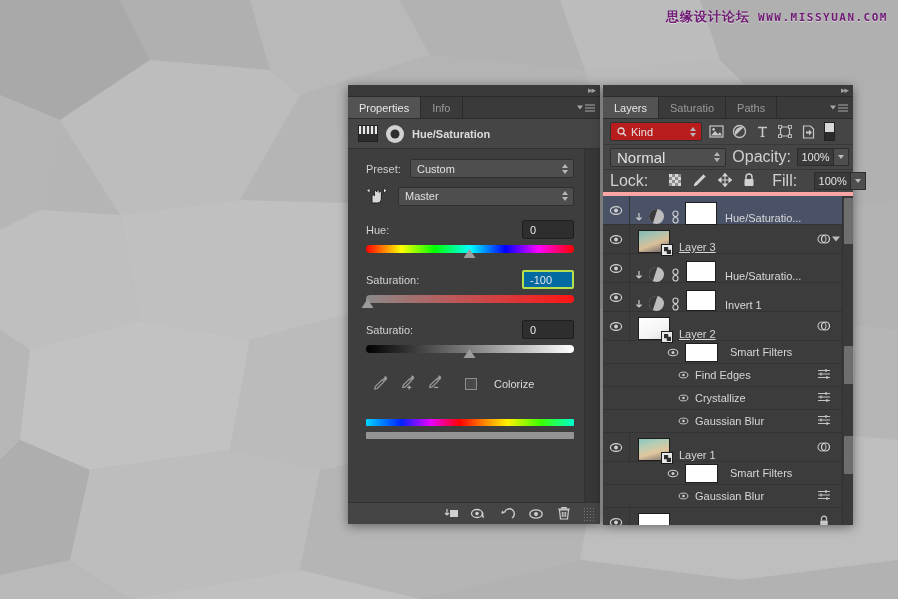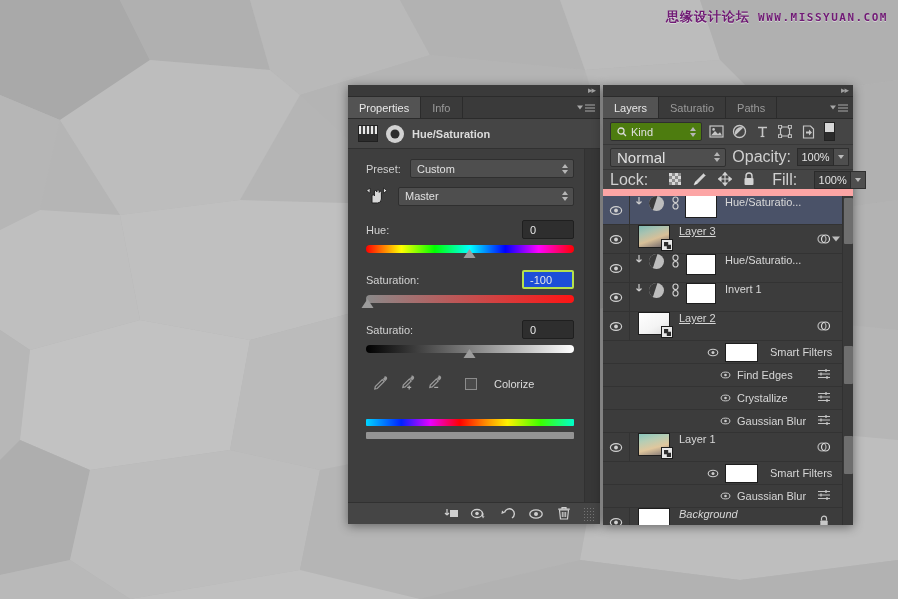--- a/index.html
+++ b/index.html
@@ -142,21 +142,21 @@
   .slider-block { margin-bottom: 4px; }
   .slider-head { display: flex; align-items: center; justify-content: space-between; margin-bottom: 5px; }
   .slider-head .lbl { font-size: 11px; color: #d2d2d2; }
   .numfield {
     width: 52px; height: 19px; background: #2e2e2e;
     border: 1px solid #1f1f1f; border-radius: 2px;
     display: flex; align-items: center; padding-left: 7px;
     font-size: 11px; color: #e6e6e6;
   }
   .numfield.focused {
-    border: 2px solid #b5e14c; background: #1d4ed8; padding-left: 6px;
+    border: 2px solid #b5e14c; background: #0369a1; padding-left: 6px;
   }
   .track-wrap { position: relative; height: 14px; margin-bottom: 12px; }
   .track {
     position: absolute; left: 0; right: 0; top: 1px; height: 8px;
     border-radius: 4px;
   }
   .track.hue {
     background: linear-gradient(90deg,#ff0000,#ffff00 17%,#00ff00 33%,#00ffff 50%,#0000ff 67%,#ff00ff 83%,#ff0000);
   }
   .track.sat {
@@ -217,21 +217,21 @@
     left: 603px; top: 85px; width: 250px; height: 440px;
     display: flex; flex-direction: column;
     background: #454545;
   }
   .lay-filter {
     height: 26px; background: #454545;
     display: flex; align-items: center; padding: 0 4px 0 7px; gap: 5px;
     border-bottom: 1px solid #383838;
   }
   .kind-select {
-    width: 92px; height: 19px; background: #4d7c0f;
+    width: 92px; height: 19px; background: #b91c1c;
     border: 1px solid #2f2f2f; border-radius: 2px;
     display: flex; align-items: center; gap: 4px; padding-left: 6px;
     font-size: 11px; color: #e0e0e0; position: relative;
   }
   .ficon { width: 18px; height: 18px; display: flex; align-items: center; justify-content: center; }
   .toggle-sw {
     width: 11px; height: 19px; margin-left: 2px;
     background: linear-gradient(180deg,#d8d8d8 0 50%,#2b2b2b 50% 100%);
     border: 1px solid #222;
   }
@@ -259,29 +259,29 @@
     border: 1px solid #2f2f2f; border-left: none;
     display: flex; align-items: center; justify-content: center;
   }
   .pct-drop i {
     width: 0; height: 0; border-left: 3.5px solid transparent;
     border-right: 3.5px solid transparent; border-top: 4px solid #bbb;
   }
   .lay-lock {
     height: 26px; background: #454545;
     display: flex; align-items: center; padding: 0 4px 0 7px; gap: 17px;
-    border-bottom: 7px solid #fca5a5;
+    border-bottom: 4px solid #fca5a5;
   }
   .lock-icons { display: flex; align-items: center; gap: 11px; margin-left: 4px; }
 
   .lay-list {
     flex: 1; background: #3c3c3c; overflow: hidden; position: relative;
   }
   .lrow {
-    height: 29px; display: flex; align-items: flex-start;
+    height: 29px; display: flex; align-items: flex-end;
     border-bottom: 1px solid #333;
     position: relative;
   }
   .lrow.selected { background: #4a5268; }
   .lrow .eyecell {
     width: 27px; display: flex; align-items: center; justify-content: center;
     border-right: 1px solid #333; height: 100%; flex: none;
   }
   .lrow.adj { height: 29px; }
   .clipmark { width: 16px; display: flex; align-items: center; justify-content: center; flex: none; }
@@ -318,22 +318,22 @@
   }
   .fx-right {
     position: absolute; right: 22px; top: 50%; transform: translateY(-50%);
     display: flex; align-items: center; gap: 3px;
   }
   .sf-row {
     height: 23px; display: flex; align-items: center;
     border-bottom: 1px solid #333;
     position: relative;
   }
-  .sf-indent-1 { padding-left: 104px; }
-  .sf-indent-2 { padding-left: 117px; text-align: right; }
+  .sf-indent-1 { padding-left: 64px; }
+  .sf-indent-2 { padding-left: 75px; text-align: right; }
   .sf-eye { margin-right: 6px; display: flex; align-items: center; }
   .sf-mask {
     width: 33px; height: 19px; background: #fff; border: 1px solid #1e1e1e;
     margin-right: 12px; flex: none;
   }
   .sf-name { font-size: 11px; color: #d6d6d6; }
   .sf-slider { position: absolute; right: 22px; top: 50%; transform: translateY(-50%); }
 
   .lay-scroll {
     position: absolute; right: 0; top: 0; bottom: 0; width: 11px;

